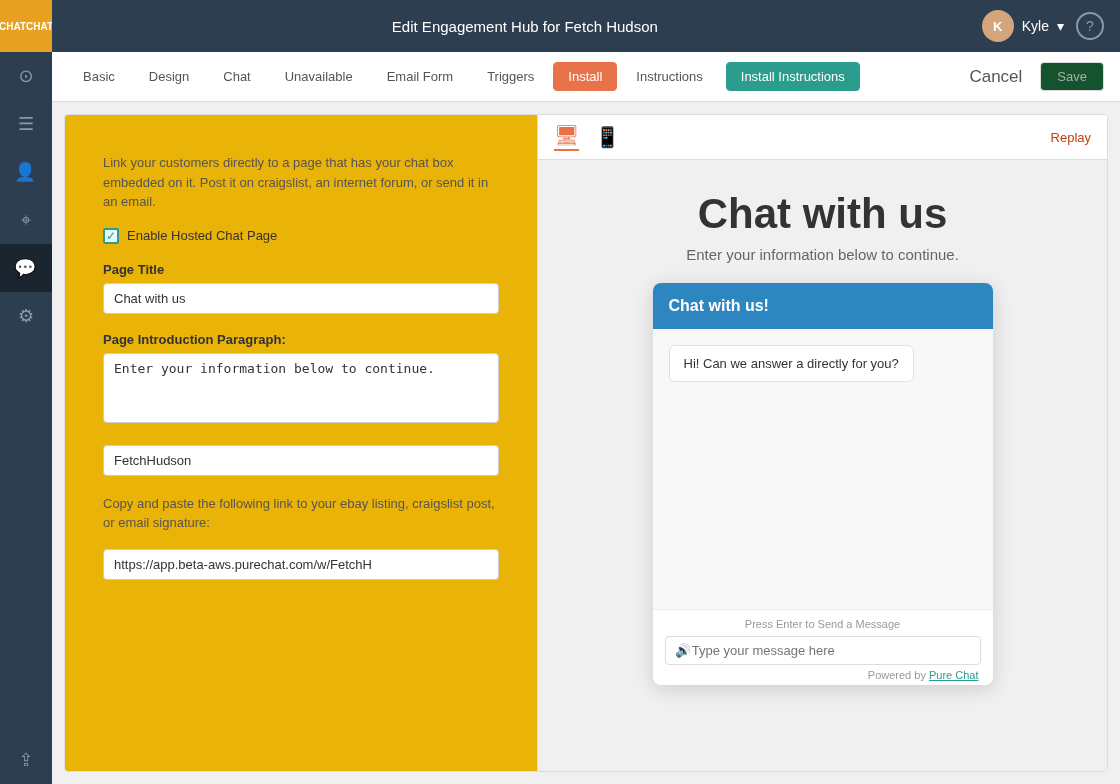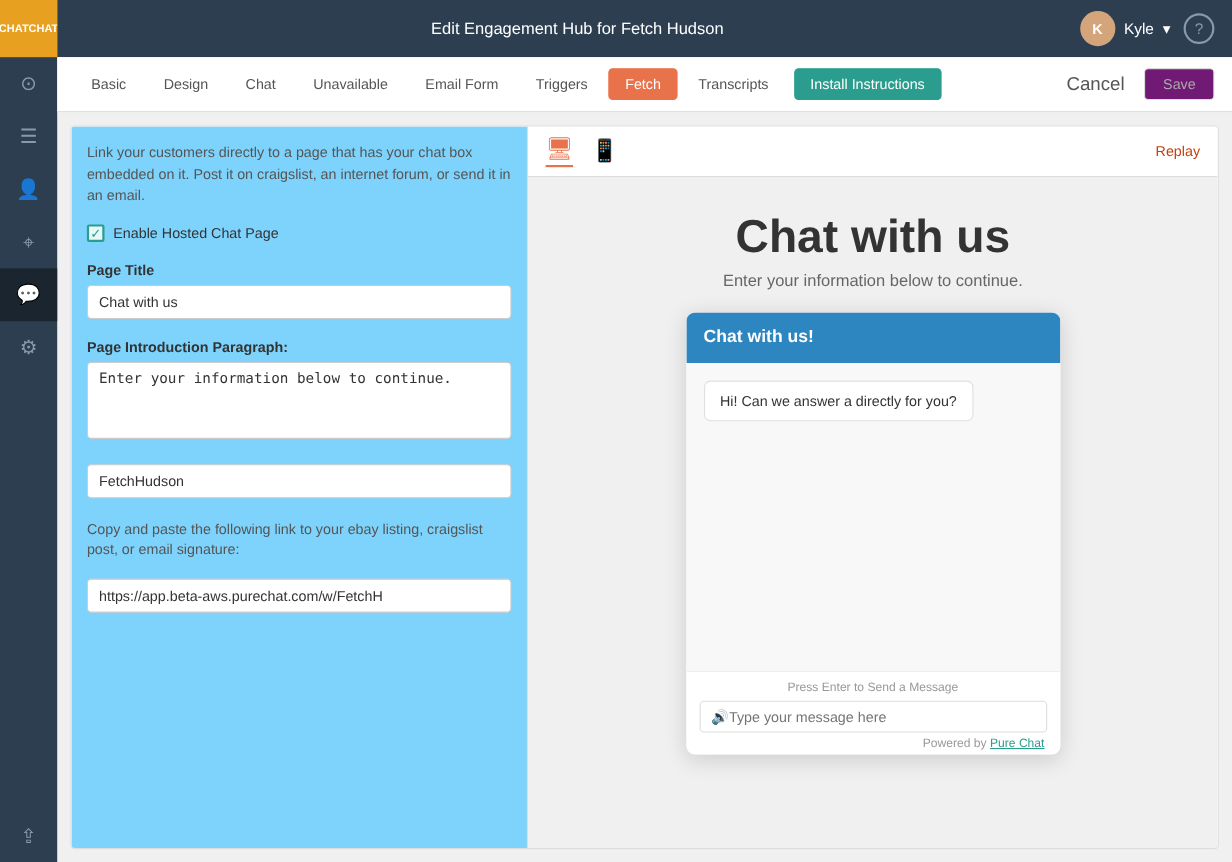--- a/index.html
+++ b/index.html
@@ -124,43 +124,43 @@
       cursor: pointer;
       border: none;
       background: none;
     }
     .tab-save {
       padding: 6px 16px;
       font-size: 13px;
       color: #aaa;
       cursor: pointer;
       border: 1px solid #ddd;
-      background: #701a75;
+      background: #14532d;
       border-radius: 4px;
     }
 
     
     .content-area {
       flex: 1;
       display: flex;
       overflow: hidden;
       background: white;
       margin: 12px;
       border-radius: 4px;
       border: 1px solid #ddd;
     }
 
     
     .left-panel {
-      width: 415px;
+      width: 473px;
       flex-shrink: 0;
-      padding: 14px;
+      padding: 38px;
       border-right: 1px solid #ddd;
       overflow-y: auto;
-      background: #7dd3fc;
+      background: #eab308;
     }
     .left-panel p {
       font-size: 13px;
       color: #555;
       line-height: 1.5;
       margin-bottom: 16px;
     }
     .checkbox-row {
       display: flex;
       align-items: center;
@@ -360,22 +360,22 @@
     <div class="top-bar-help">?</div>
   </div>
 
   <div class="tab-bar">
     <div class="tab">Basic</div>
     <div class="tab">Design</div>
     <div class="tab">Chat</div>
     <div class="tab">Unavailable</div>
     <div class="tab">Email Form</div>
     <div class="tab">Triggers</div>
-    <div class="tab active-hosted">Fetch</div>
-    <div class="tab">Transcripts</div>
+    <div class="tab active-hosted">Install</div>
+    <div class="tab">Instructions</div>
     <div class="tab install-btn">Install Instructions</div>
     <div class="tab-spacer"></div>
     <button class="tab-cancel">Cancel</button>
     <button class="tab-save">Save</button>
   </div>
 
   <div class="content-area">
 
     <div class="left-panel">
       <p>Link your customers directly to a page that has your chat box embedded on it. Post it on craigslist, an internet forum, or send it in an email.</p>

